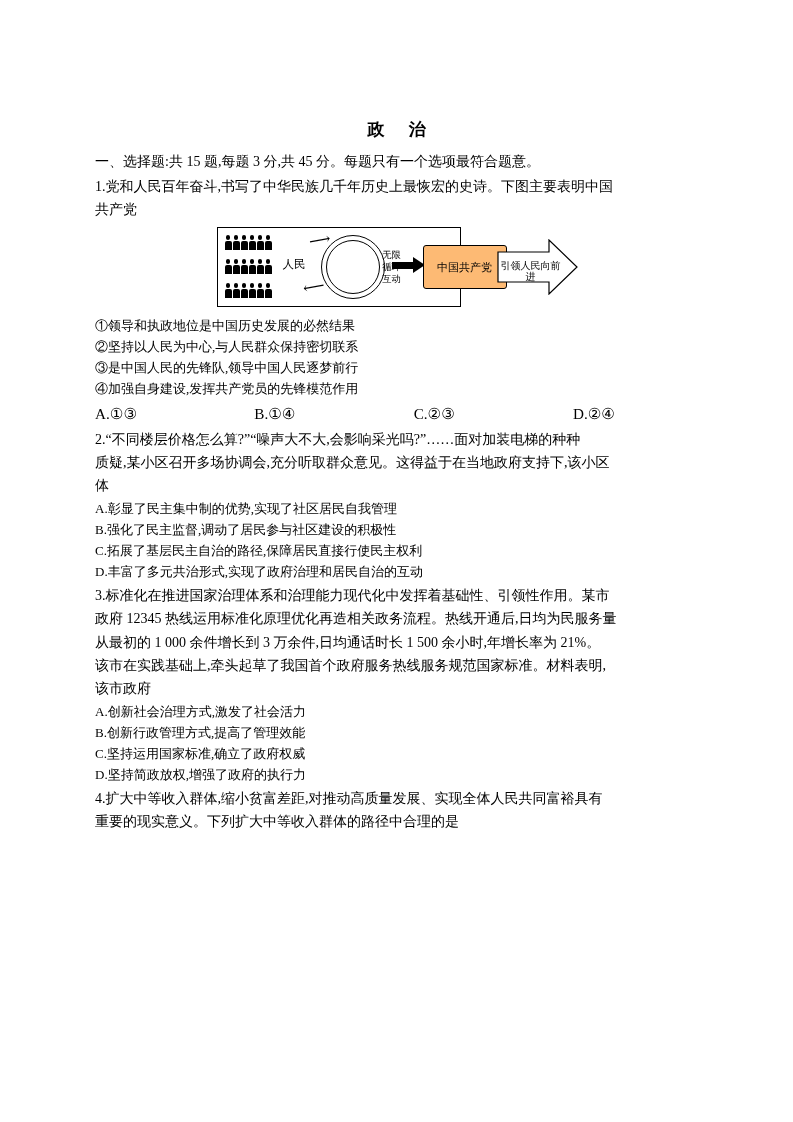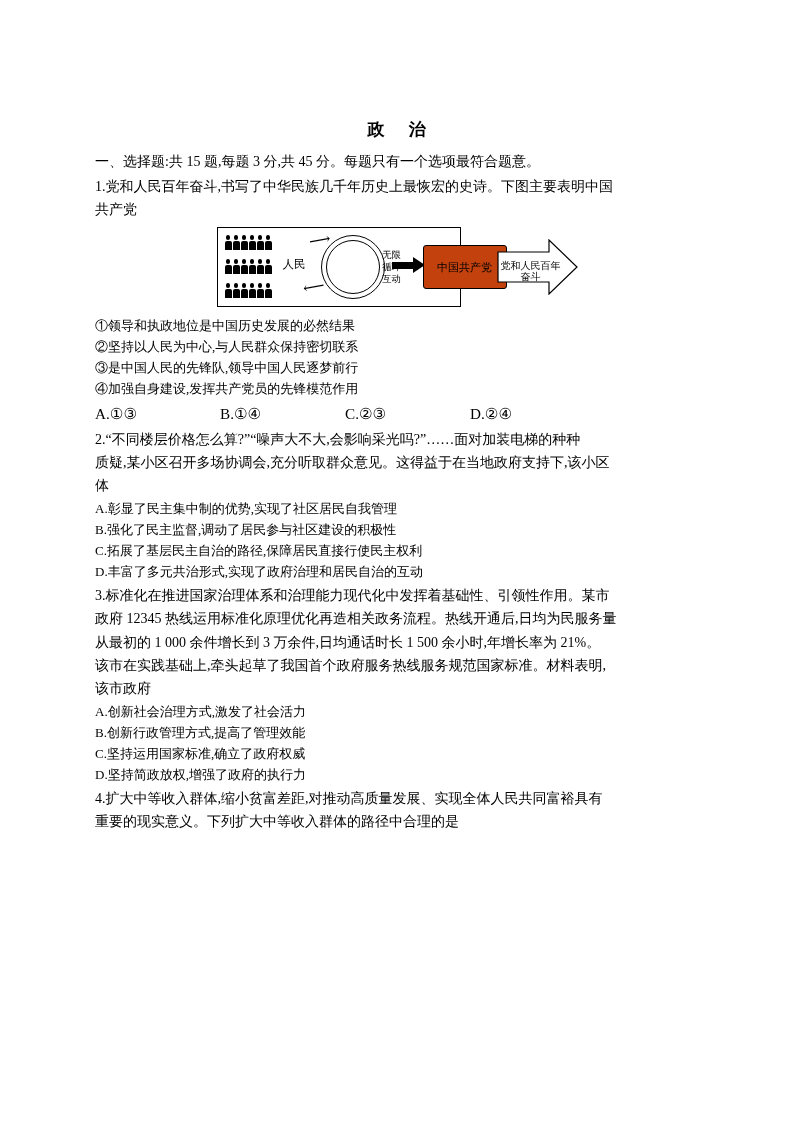--- a/index.html
+++ b/index.html
@@ -49,20 +49,21 @@
     margin-top: 4px;
   }
   .q-block {
     margin-top: 3px;
   }
   .options-row {
     font-size: 15.2px;
     line-height: 1.6;
     margin: 2px 0 2px 0;
     display: flex;
+    justify-content: space-between;
   }
   .options-row span.opt {
     display: inline-block;
   }
   .opt-a { width: 125px; }
   .opt-b { width: 125px; }
   .opt-c { width: 125px; }
   .opt-d { width: 125px; }
   .choice-line {
     font-size: 13px;
@@ -192,21 +193,21 @@
   }
   .flag-shape {
     position: absolute;
     left: 206px;
     top: 18px;
     width: 84px;
     height: 44px;
     border: 1.2px solid #000;
     border-radius: 3px;
     box-sizing: border-box;
-    background: #c2410c;
+    background: #fdba74;
     display: flex;
     align-items: center;
     justify-content: center;
   }
   .flag-shape span {
     font-size: 11px;
     line-height: 1.1;
   }
   .big-arrow {
     position: absolute;
@@ -286,21 +287,21 @@
         </div>
 
         <div class="flag-shape">
           <span>中国共产党</span>
         </div>
 
         <div class="big-arrow">
           <svg width="82" height="56" viewBox="0 0 82 56">
             <polygon points="1,13 52,13 52,1 80,28 52,55 52,43 1,43" fill="#ffffff" stroke="#000000" stroke-width="1.2"></polygon>
           </svg>
-          <div class="big-arrow-label">党和人民百年奋斗</div>
+          <div class="big-arrow-label">引领人民向前进</div>
         </div>
       </div>
     </div>
 
     <p class="choice-line">①领导和执政地位是中国历史发展的必然结果</p>
     <p class="choice-line">②坚持以人民为中心,与人民群众保持密切联系</p>
     <p class="choice-line">③是中国人民的先锋队,领导中国人民逐梦前行</p>
     <p class="choice-line">④加强自身建设,发挥共产党员的先锋模范作用</p>
 
     <div class="options-row">

